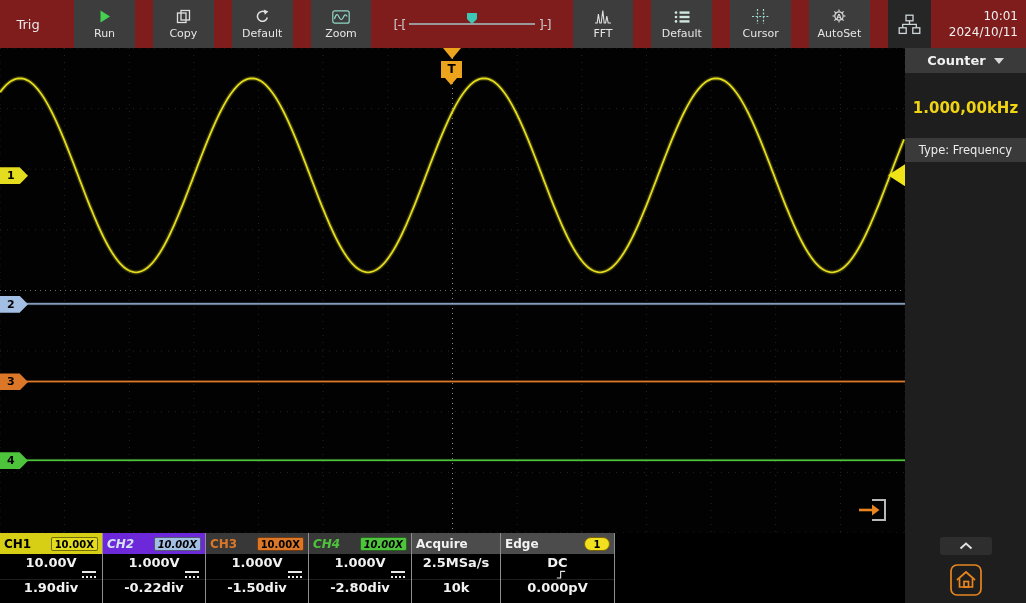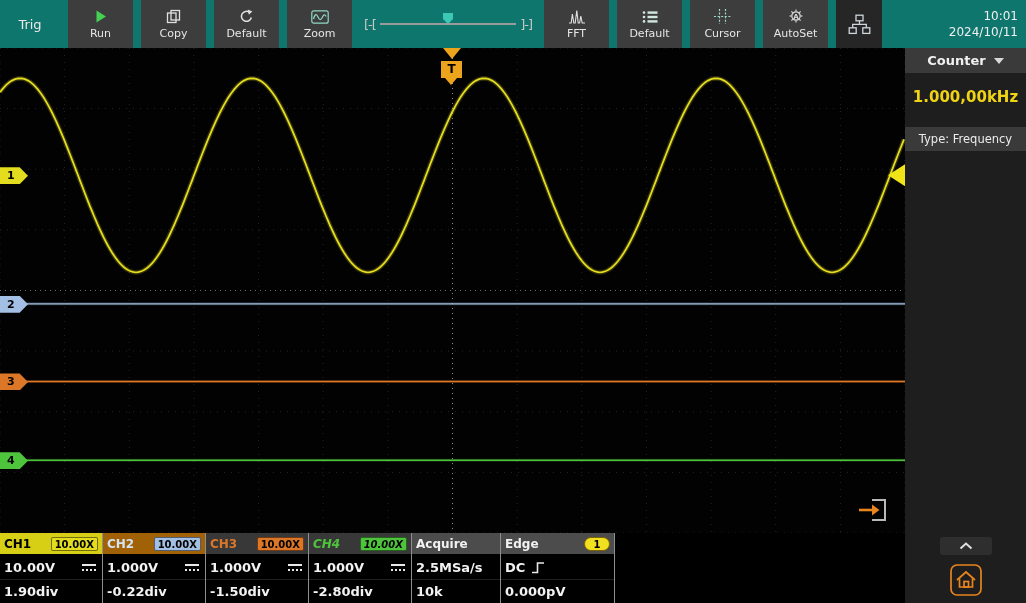--- a/index.html
+++ b/index.html
@@ -1,20 +1,20 @@
 <!DOCTYPE html>
 <html><head>
 <meta charset="utf-8">
 <style>
   *{margin:0;padding:0;box-sizing:border-box}
   html,body{background:#000;font-family:"DejaVu Sans","Liberation Sans",sans-serif;}
   .app{width:1026px;height:603px;display:flex;flex-direction:column;overflow:hidden;background:#000;user-select:none;--tc:#eca41c;}
 
   
-  .toolbar{height:48px;background:#0f766e;display:flex;align-items:stretch;gap:8px;}
+  .toolbar{height:48px;background:#7f1d1d;display:flex;align-items:stretch;gap:18px;}
   .trig{width:60px;display:flex;align-items:center;justify-content:center;font-size:13px;color:#e8e8e8;}
   .tbtn{width:65px;background:#3d3d3d;border:none;color:#e6e6e6;display:flex;flex-direction:column;align-items:center;justify-content:center;gap:3px;font-size:11px;font-family:inherit;cursor:pointer;}
   .tbtn .ticon{height:16px;display:flex;align-items:flex-end;justify-content:center;}
   .hslider{width:176px;display:flex;align-items:center;justify-content:center;color:#c8c8c8;font-size:13px;padding:0 4px;}
   .hbar{flex:1;height:2px;background:#9a9a9a;margin:0 4px;position:relative;}
   .hmark{position:absolute;left:50%;top:-10px;width:10px;height:11px;margin-left:-5px;background:#3cc8b4;clip-path:polygon(0 0,100% 0,100% 55%,50% 100%,0 55%);}
   .brk{color:#c8c8c8;letter-spacing:-1px;font-size:13px;}
   .lan{width:46px;display:flex;align-items:center;justify-content:center;background:#262626;border:none;cursor:pointer;}
   .clock{margin-left:auto;padding-right:8px;display:flex;flex-direction:column;align-items:flex-end;justify-content:center;color:#f0f0f0;font-size:12px;line-height:1.35;}
 
@@ -27,36 +27,36 @@
   .scope svg{display:block;}
   .chmark{position:absolute;left:0;width:28px;height:17px;clip-path:polygon(0 0,70% 0,100% 50%,70% 100%,0 100%);color:#000;font-size:11px;font-weight:bold;display:flex;align-items:center;padding-left:7px;cursor:grab;}
   .tpos{position:absolute;left:443px;top:0;width:0;height:0;border-left:9px solid transparent;border-right:9px solid transparent;border-top:11px solid var(--tc);cursor:grab;}
   .tflag{position:absolute;left:441px;top:13px;width:21px;height:17px;background:var(--tc);color:#000;font-weight:bold;font-size:12px;text-align:center;line-height:17px;cursor:grab;}
   .tflag::after{content:"";position:absolute;left:4px;top:17px;border-left:6px solid transparent;border-right:6px solid transparent;border-top:7px solid var(--tc);}
   .tlevel{position:absolute;right:0;width:17px;height:22px;clip-path:polygon(100% 0,0 50%,100% 100%);cursor:grab;}
   .ftrig{position:absolute;right:16px;bottom:10px;width:32px;height:26px;cursor:pointer;}
 
   
   .sidebar{width:121px;background:#1e1e1e;display:flex;flex-direction:column;}
-  .sb-head{height:25px;background:#3a3a3a;margin-bottom:2px;display:flex;align-items:center;justify-content:center;gap:8px;font-size:13px;font-weight:bold;color:#f0f0f0;cursor:pointer;}
+  .sb-head{height:25px;background:#3a3a3a;margin-bottom:13px;display:flex;align-items:center;justify-content:center;gap:8px;font-size:13px;font-weight:bold;color:#f0f0f0;cursor:pointer;}
   .sb-caret{width:0;height:0;border-left:5px solid transparent;border-right:5px solid transparent;border-top:6px solid #d8d8d8;}
   .sb-value{font-weight:bold;font-size:15px;text-align:center;padding:13px 0 12px;}
   .sb-type{height:24px;background:#3a3a3a;font-size:11.5px;display:flex;align-items:center;justify-content:center;color:#ececec;margin-top:9px;}
   .sb-fill{flex:1;}
   .sb-up{width:52px;height:18px;margin:0 auto 8px;background:#2e2e2e;border-radius:3px;display:flex;align-items:center;justify-content:center;cursor:pointer;}
   .sb-home{margin:0 auto 6px;cursor:pointer;display:block;}
 
   
   .statusbar{height:70px;width:905px;background:#000;display:flex;font-size:13px;color:#f2f2f2;}
   .scol{display:flex;flex-direction:column;border-right:1px solid #8e8e8e;cursor:pointer;}
   .w-ch{width:103px}.w-h{width:85px}.w-a{width:89px}.w-e{width:114px}
   .shead{height:22px;display:flex;align-items:center;padding:2px 4px;gap:4px;font-size:12px;font-weight:bold;background:#4c4c4c;color:#f2f2f2;border-bottom:1px solid #000;}
   .probe{margin-left:auto;font-size:10px;font-weight:bold;color:#000;padding:0 3px;border-radius:2px;height:14px;line-height:14px;border:1px solid rgba(0,0,0,.5);}
   .src{margin-left:auto;background:#f0e020;color:#000;border-radius:8px;min-width:26px;height:14px;font-size:10px;font-weight:bold;text-align:center;line-height:13px;border:1px solid #7c6200;}
-  .srow{height:24px;display:flex;align-items:center;padding:0 4px;font-weight:bold;}
+  .srow{height:24px;display:flex;align-items:center;padding:0 4px;font-weight:bold;flex-direction:column;}
   .srow + .srow{border-top:1px solid #1f1f1f;}
   .dcsym{margin-left:auto;margin-right:2px;width:14px;height:9px;position:relative;}
   .dcsym::before{content:"";position:absolute;top:1px;left:0;right:0;border-top:2px solid #e8e8e8;}
   .dcsym::after{content:"";position:absolute;top:6px;left:0;right:0;border-top:2px dotted #e8e8e8;}
   .slope{margin-left:6px;display:block;}
 </style>
 </head>
 <body>
 
 <div class="app" style="--tc: #eca41c;">
@@ -250,21 +250,21 @@
           <div class="srow">
               <span>10.00V</span>
               <span class="dcsym"></span>
             </div>
           <div class="srow">
               <span>1.90div</span>
             </div>
         </div>
 
         <div class="scol w-ch">
-          <div class="shead" style="background: #a16207; color: rgb(212, 226, 242);">
+          <div class="shead" style="background: #6d28d9; color: rgb(212, 226, 242); font-style: italic;">
             <span>CH2</span>
             <span class="probe" style="background: rgb(163, 191, 228);">10.00X</span>
           </div>
           <div class="srow">
               <span>1.000V</span>
               <span class="dcsym"></span>
             </div>
           <div class="srow">
               <span>-0.22div</span>
             </div>

